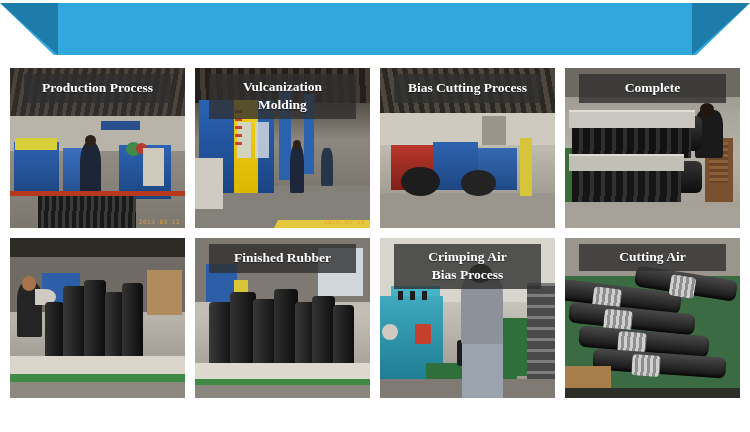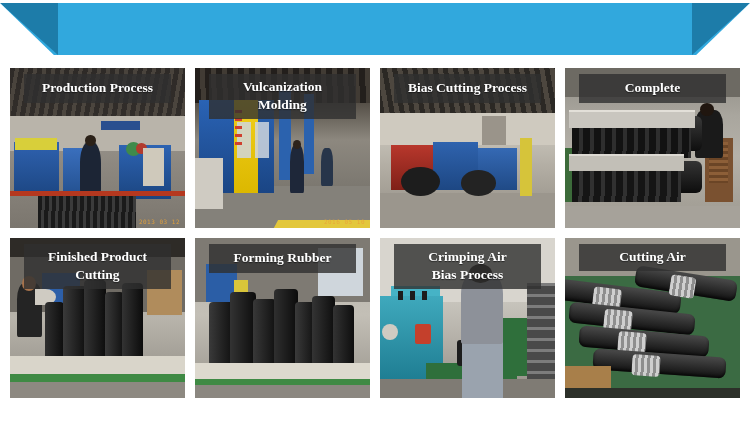--- a/index.html
+++ b/index.html
@@ -399,44 +399,40 @@
           <div class="blk horn"></div>
         <div class="blk cyl5"></div>
           <div class="blk cyl1"></div>
           <div class="blk cyl2"></div>
         <div class="blk cyl3"></div>
           <div class="blk cyl4"></div>
         <div class="tabl"></div>
           <div class="tabg"></div>
           <div class="flr"></div>
       </div>
-      <div class="caption two-line">
-        <span>Finished Product</span><br>
-        <span>Cutting</span>
-      </div>
     </div>
 
     <div class="tile">
       <div class="photo ph6">
         <div class="bg"></div>
           <div class="blk win"></div>
         <div class="blk mach"></div>
           <div class="blk ylw"></div>
         <div class="blk c1"></div>
           <div class="blk c2"></div>
           <div class="blk c3"></div>
         <div class="blk c4"></div>
           <div class="blk c5"></div>
           <div class="blk c6"></div>
         <div class="blk c7"></div>
         <div class="tabl"></div>
           <div class="tabg"></div>
           <div class="flr"></div>
       </div>
-      <div class="caption">Forming Rubber</div>
+      <div class="caption">Finished Rubber</div>
     </div>
 
     <div class="tile">
       <div class="photo ph7">
         <div class="wall"></div>
           <div class="flr"></div>
         <div class="grn"></div>
         <div class="blk rack"></div>
           <div class="blk rackr"></div>
         <div class="blk mtop"></div>

